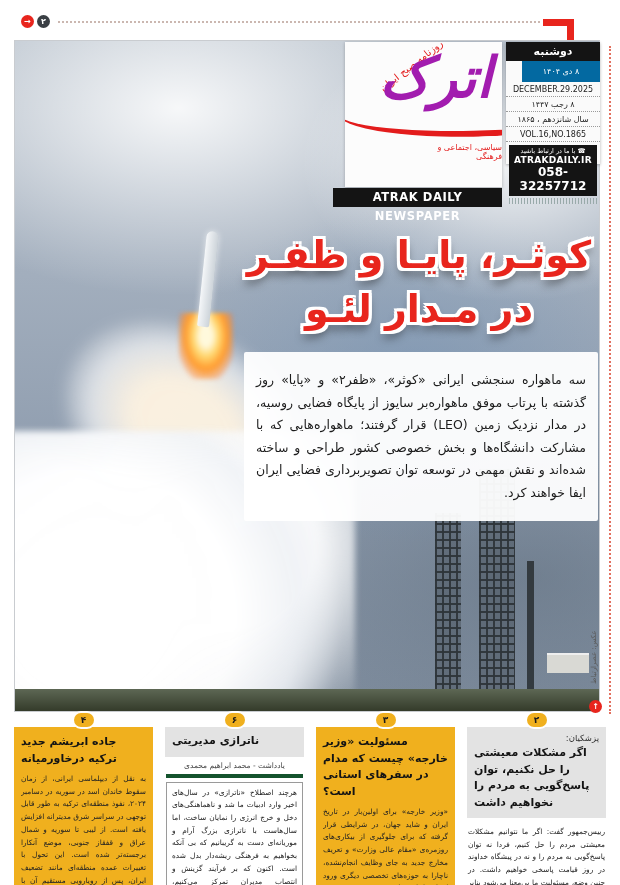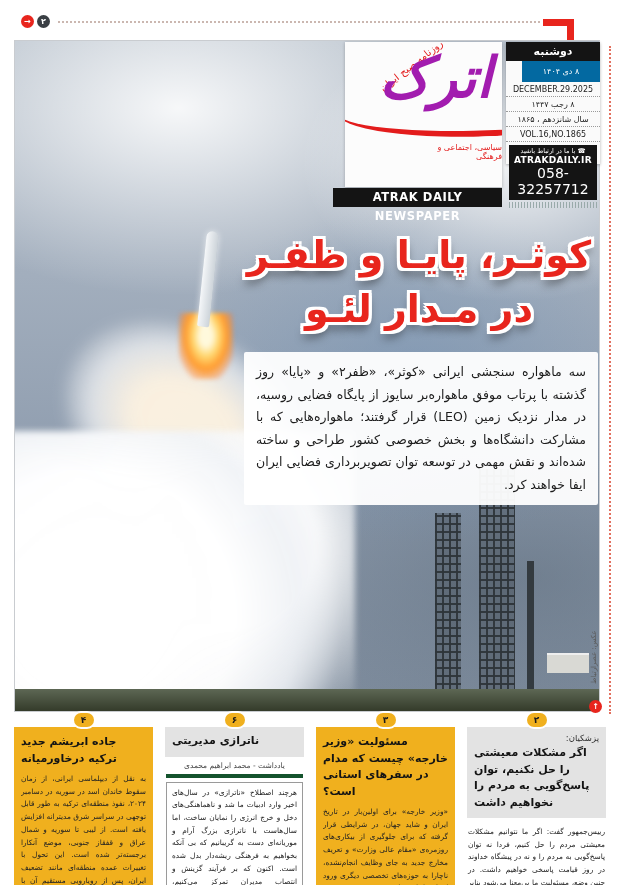--- a/index.html
+++ b/index.html
@@ -68,31 +68,31 @@
   .datebox { position:absolute; left:506px; top:42px; width:94px; height:122px;
     background:#fafafa; box-shadow:0 1px 3px rgba(0,0,0,.3); font-size:8px; text-align:center;
     direction:rtl; color:#222; }
   .db-weekday { background:#141414; color:#fff; font-size:11px; font-weight:bold; padding:3px 0; }
   .db-red { background:#0369a1; color:#fff; font-size:8px; padding:6px 0;margin-left:16px; }
   .db-row { padding:2.5px 0; border-bottom:1px dotted #9a9a9a; direction:ltr; }
   .db-row.rtl { direction:rtl; }
   .db-contact { background:#141414; color:#fff; margin:3px 3px 2px; padding:2px 0 3px; }
   .db-contact .small { font-size:6.5px; }
   .db-contact .site { font-size:9px; font-weight:bold; letter-spacing:.3px; }
-  .db-contact .tel { font-size:14px; font-weight:normal; }
+  .db-contact .tel { font-size:12px; font-weight:bold; }
   .db-bars { height:6px; margin:0 3px;
     background:repeating-linear-gradient(90deg,#9aa 0 1px, transparent 1px 3px); }
 
   
   .headline { position:absolute; left:240px; top:228px; width:358px; text-align:center;
     direction:rtl; color:#e8251d; font-weight:bold; font-size:38px; line-height:54px;
     text-shadow:-3px -3px 0 #fff, 3px -3px 0 #fff, -3px 3px 0 #fff, 3px 3px 0 #fff,
       -3px 0 0 #fff, 3px 0 0 #fff, 0 -3px 0 #fff, 0 3px 0 #fff, 0 7px 8px rgba(25,25,25,.55); }
   .summary { position:absolute; left:244px; top:352px; width:354px;
-    background:rgba(255,255,255,.95); padding:9px 12px; font-size:12.5px; line-height:1.8;
+    background:rgba(255,255,255,.95); padding:17px 12px; font-size:12.5px; line-height:1.8;
     direction:rtl; text-align:justify; color:#1c1c1c; font-weight:500; border-radius:2px; }
   .credit { position:absolute; left:590px; top:630px; height:70px; font-size:7px; color:#5a5a5a;
     writing-mode:vertical-rl; transform:rotate(180deg); direction:rtl; white-space:nowrap; }
   .up-circ { position:absolute; left:589px; top:700px; width:13px; height:13px; border-radius:50%;
     background:#e8251d; color:#fff; font-size:8px; line-height:13px; text-align:center; font-weight:bold; }
 
   
   .teasers { position:absolute; left:14px; top:713px; width:592px; height:156px;
     display:grid; grid-template-columns:repeat(4,1fr); gap:12px; }
   .teaser { position:relative; padding-top:14px; display:flex; flex-direction:column; direction:rtl; }

